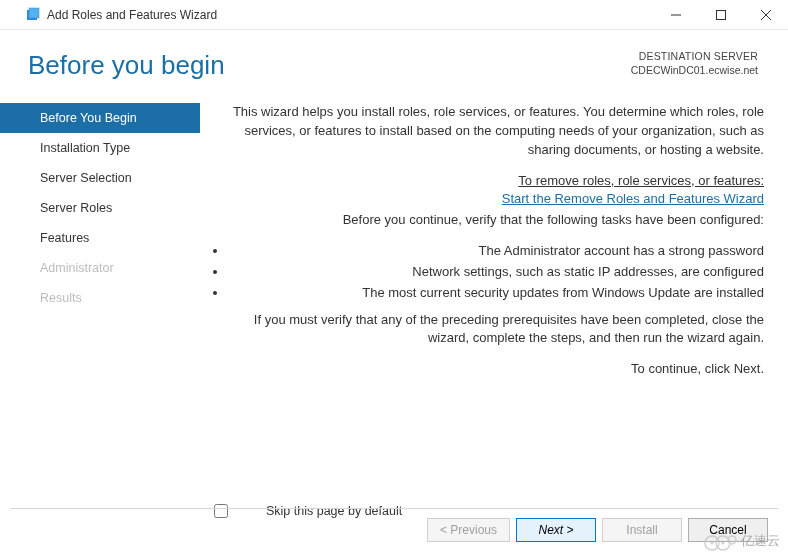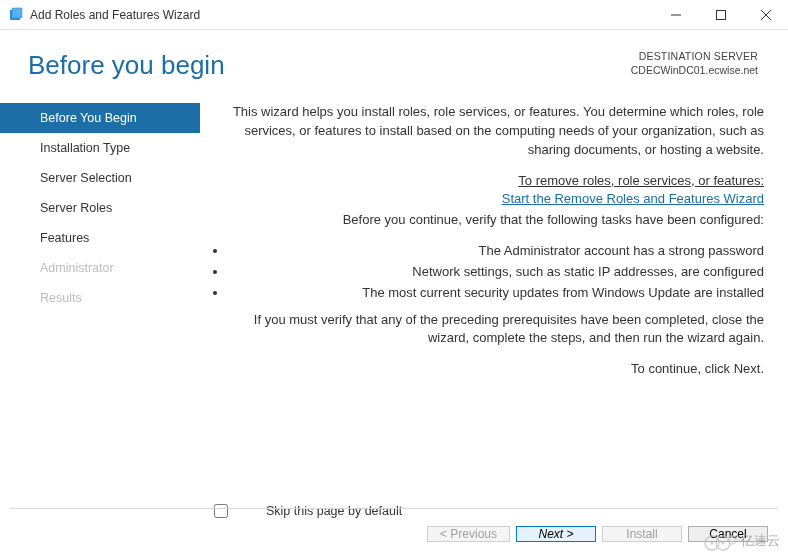--- a/index.html
+++ b/index.html
@@ -10,21 +10,21 @@
       width: 788px;
       height: 560px;
       overflow: hidden;
       position: relative;
       color: #333;
     }
     .titlebar {
       height: 30px;
       display: flex;
       align-items: center;
-      padding: 0 0 0 8px;
+      padding: 0 0 0 25px;
       border-bottom: 1px solid #e5e5e5;
     }
     .titlebar-icon {
       width: 16px; height: 16px;
       margin-right: 6px;
       display: inline-block;
     }
     .titlebar-title { flex: 1; font-size: 12px; color: #333; }
     .win-controls { display: flex; height: 100%; }
     .win-btn {
@@ -119,21 +119,21 @@
     }
     .buttons {
       position: absolute;
       right: 20px;
       bottom: 18px;
       display: flex;
       gap: 6px;
     }
     .btn {
       min-width: 80px;
-      height: 16px;
+      height: 24px;
       font-size: 12px;
       border: 1px solid #adadad;
       background: #efefef;
       padding: 0 12px;
       cursor: pointer;
     }
     .btn.default {
       border: 1.5px solid #0078d7;
       background: #e5f1fb;
       font-style: italic;

